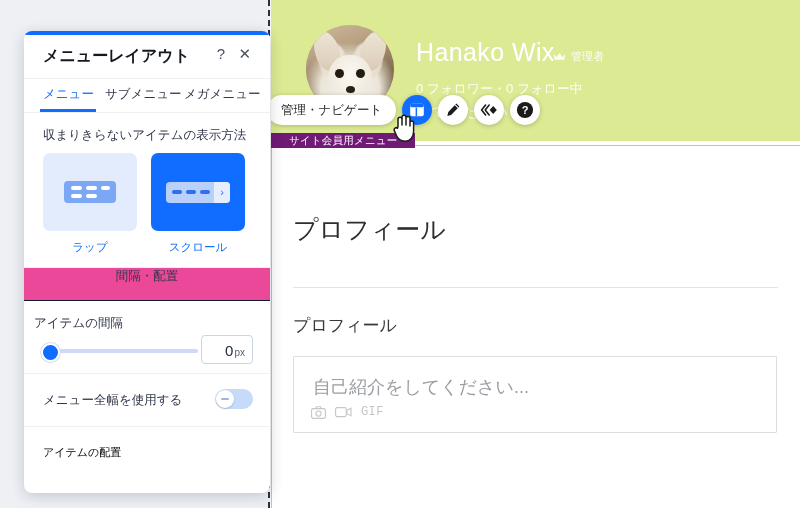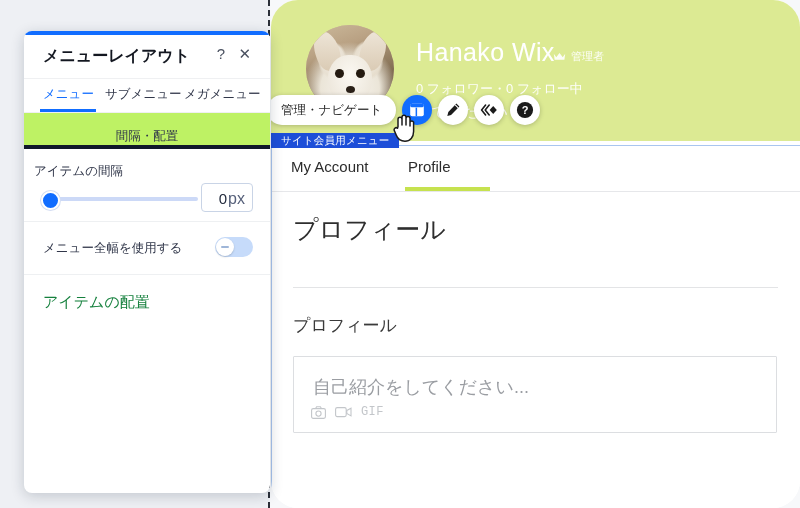--- a/index.html
+++ b/index.html
@@ -10,21 +10,21 @@
     -webkit-font-smoothing:antialiased;
   }
 
   
   #stage{position:absolute;inset:0;background:#f7f8fa;}
 
   
   .editor-gutter{position:absolute;left:0;top:0;width:270px;height:508px;background:#eef0f4;}
 
   
-  .site-area{position:absolute;left:271px;top:0;width:529px;height:508px;background:#ffffff;overflow:hidden;border-radius:27px;}
+  .site-area{position:absolute;left:271px;top:0;width:529px;height:508px;background:#ffffff;overflow:hidden;}
 
   
   .dash-edge{position:absolute;left:268px;top:0;width:0;height:508px;
     border-left:2px dashed #2b2f38;}
 
   
   .member-header{position:absolute;left:0;top:0;width:529px;height:141px;background:#dcea93;}
   .avatar{position:absolute;left:35px;top:25px;width:88px;height:88px;border-radius:50%;
     overflow:hidden;background:#cbb89a;}
   .avatar .photo{position:absolute;inset:0;
@@ -46,22 +46,22 @@
 
   .member-name{position:absolute;left:145px;top:38px;font-size:25px;color:#ffffff;letter-spacing:.4px;
     white-space:nowrap;text-shadow:0 0 1px rgba(255,255,255,.25);}
   .admin-chip{position:absolute;left:282px;top:49px;display:flex;align-items:center;gap:5px;
     color:#ffffff;font-size:11px;white-space:nowrap;opacity:.92;}
   .crown{width:13px;height:9px;display:block;}
   .member-follow{position:absolute;left:145px;top:80px;font-size:13px;color:#ffffff;white-space:nowrap;opacity:.95;}
   .member-tagline{position:absolute;left:145px;top:103px;font-size:15px;color:#ffffff;white-space:nowrap;opacity:.95;}
 
   
-  .menu-badge{position:absolute;left:0px;top:133px;height:15px;padding:0 10px;display:flex;align-items:center;
-    background:#1d4ed8;color:#ffffff;font-size:10.5px;white-space:nowrap;letter-spacing:.2px;z-index:6;}
+  .menu-badge{position:absolute;left:0px;top:133px;height:15px;padding:0 18px;display:flex;align-items:center;
+    background:#701a75;color:#ffffff;font-size:10.5px;white-space:nowrap;letter-spacing:.2px;z-index:6;}
 
   
   .tabs-strip{position:absolute;left:0;top:141px;width:529px;height:50px;background:#ffffff;
     border-bottom:1px solid #e6e7ea;}
   .mtab{position:absolute;top:17px;font-size:15px;color:#2c2c2c;white-space:nowrap;}
   .mtab.a{left:20px;}
   .mtab.b{left:137px;}
   .mtab-underline{position:absolute;left:134px;top:46px;width:85px;height:4px;background:#c6e24f;}
 
   
@@ -117,43 +117,43 @@
   .card .cap{margin-top:9px;text-align:center;font-size:11.5px;color:#116dff;}
 
   .wrap-icon{width:52px;height:22px;border-radius:4px;background:#7ba7f5;position:relative;}
   .wrap-icon i{position:absolute;height:4px;border-radius:2px;background:#ffffff;display:block;}
   .scroll-icon{width:64px;height:21px;border-radius:4px;background:#b9d0fb;position:relative;display:flex;
     align-items:center;}
   .scroll-icon i{height:4px;border-radius:2px;background:#2f6ef0;display:block;position:absolute;}
   .scroll-icon .chev{position:absolute;right:0;top:0;width:16px;height:21px;background:#e6eefe;
     border-radius:0 4px 4px 0;display:flex;align-items:center;justify-content:center;color:#2f6ef0;font-size:11px;}
 
-  .sec-hdr{height:32px;background:#bef264;border-bottom:4px solid #0f172a;display:flex;align-items:flex-end;
+  .sec-hdr{height:32px;background:#ec4899;border-bottom:1px solid #0f172a;display:flex;align-items:flex-start;
     justify-content:center;}
   .sec-hdr span{font-size:12.5px;color:#31374a;}
 
   .slider-row{height:72px;position:relative;border-bottom:1px solid #eef0f2;}
   .slider-row .lbl{position:absolute;left:10px;top:14px;font-size:12.5px;color:#31374a;}
   .track{position:absolute;left:22px;top:48px;width:152px;height:4px;border-radius:2px;background:#ccd9f7;}
   .knob{position:absolute;left:17px;top:42px;width:15px;height:15px;border-radius:50%;background:#116dff;
     border:2px solid #ffffff;box-shadow:0 0 0 1px #d3ddf2;}
   .numbox{position:absolute;right:17px;top:34px;width:52px;height:29px;border:1px solid #c9d4e6;border-radius:4px;
     display:flex;align-items:baseline;justify-content:flex-end;padding-right:7px;box-sizing:border-box;}
   .numbox .v{font-size:15px;color:#222a3c;line-height:29px;}
-  .numbox .u{font-size:16px;color:#56607a;margin-left:1px;line-height:29px;}
+  .numbox .u{font-size:10px;color:#56607a;margin-left:1px;line-height:29px;}
 
   .toggle-row{height:52px;position:relative;border-bottom:1px solid #eef0f2;}
   .toggle-row .lbl{position:absolute;left:19px;top:18px;font-size:12.5px;color:#31374a;}
   .switch{position:absolute;right:17px;top:15px;width:38px;height:20px;border-radius:10px;background:#c6dbfa;}
   .switch .sk{position:absolute;left:1px;top:1px;width:18px;height:18px;border-radius:50%;background:#ffffff;
     box-shadow:0 1px 2px rgba(0,0,0,.18);display:flex;align-items:center;justify-content:center;}
   .switch .sk i{width:8px;height:2px;background:#9fb6d8;border-radius:1px;display:block;}
 
   .align-row{height:52px;position:relative;}
-  .align-row .lbl{position:absolute;left:19px;top:18px;font-size:15px;color:#15803d;}
+  .align-row .lbl{position:absolute;left:19px;top:18px;font-size:11px;color:#000000;}
 </style>
 </head>
 <body>
 
 <div id="stage">
 
   <div class="editor-gutter"></div>
 
   <div class="site-area">
 
@@ -175,25 +175,20 @@
         <svg class="crown" viewBox="0 0 16 11">
           <path d="M1 2.2 L4 6.4 L8 1.3 L12 6.4 L15 2.2 L14 9.4 L2 9.4 Z" fill="#ffffff"></path>
         </svg>
         <span>管理者</span>
       </div>
 
       <div class="member-follow">0 フォロワー・0 フォロー中</div>
       <div class="member-tagline">してください</div>
     </div>
 
-    <div class="tabs-strip">
-      <div class="mtab a">My Account</div>
-      <div class="mtab b">Profile</div>
-      <div class="mtab-underline"></div>
-    </div>
 
     <div class="profile-body">
       <div class="p-title">プロフィール</div>
       <div class="p-rule"></div>
       <div class="p-sub">プロフィール</div>
 
       <div class="p-box">
         <div class="p-ph">自己紹介をしてください...</div>
         <div class="p-tools">
           <svg width="15" height="13" viewBox="0 0 15 13">
@@ -266,20 +261,50 @@
       <div class="panel-close">✕</div>
     </div>
 
     <div class="panel-tabs">
       <div class="ptab t1 sel">メニュー</div>
       <div class="ptab t2">サブメニュー</div>
       <div class="ptab t3">メガメニュー</div>
       <div class="ptab-ul"></div>
     </div>
 
+    <div class="overflow-sec">
+      <div class="overflow-title">収まりきらないアイテムの表示方法</div>
+
+      <div class="cards">
+        <div class="card wrap">
+          <div class="thumb">
+            <div class="wrap-icon">
+              <i style="left:7px;top:5px;width:11px;"></i>
+              <i style="left:22px;top:5px;width:11px;"></i>
+              <i style="left:37px;top:5px;width:9px;"></i>
+              <i style="left:7px;top:13px;width:11px;"></i>
+              <i style="left:22px;top:13px;width:11px;"></i>
+            </div>
+          </div>
+          <div class="cap">ラップ</div>
+        </div>
+
+        <div class="card scroll">
+          <div class="thumb">
+            <div class="scroll-icon">
+              <i style="left:6px;top:8px;width:10px;"></i>
+              <i style="left:20px;top:8px;width:10px;"></i>
+              <i style="left:34px;top:8px;width:10px;"></i>
+              <span class="chev">›</span>
+            </div>
+          </div>
+          <div class="cap">スクロール</div>
+        </div>
+      </div>
+    </div>
 
     <div class="sec-hdr">
       <span>間隔・配置</span>
     </div>
 
     <div class="slider-row">
       <div class="lbl">アイテムの間隔</div>
       <div class="track"></div>
       <div class="knob"></div>
       <div class="numbox">

